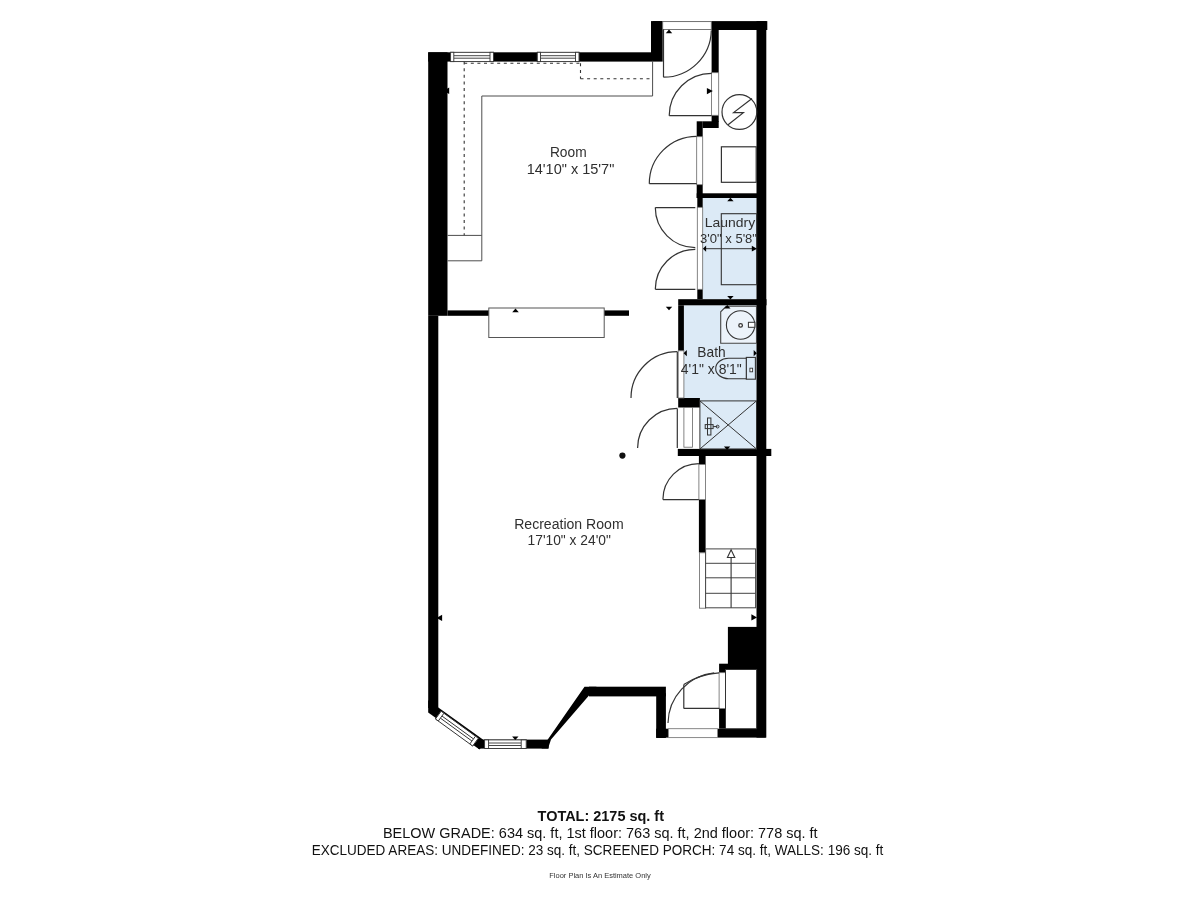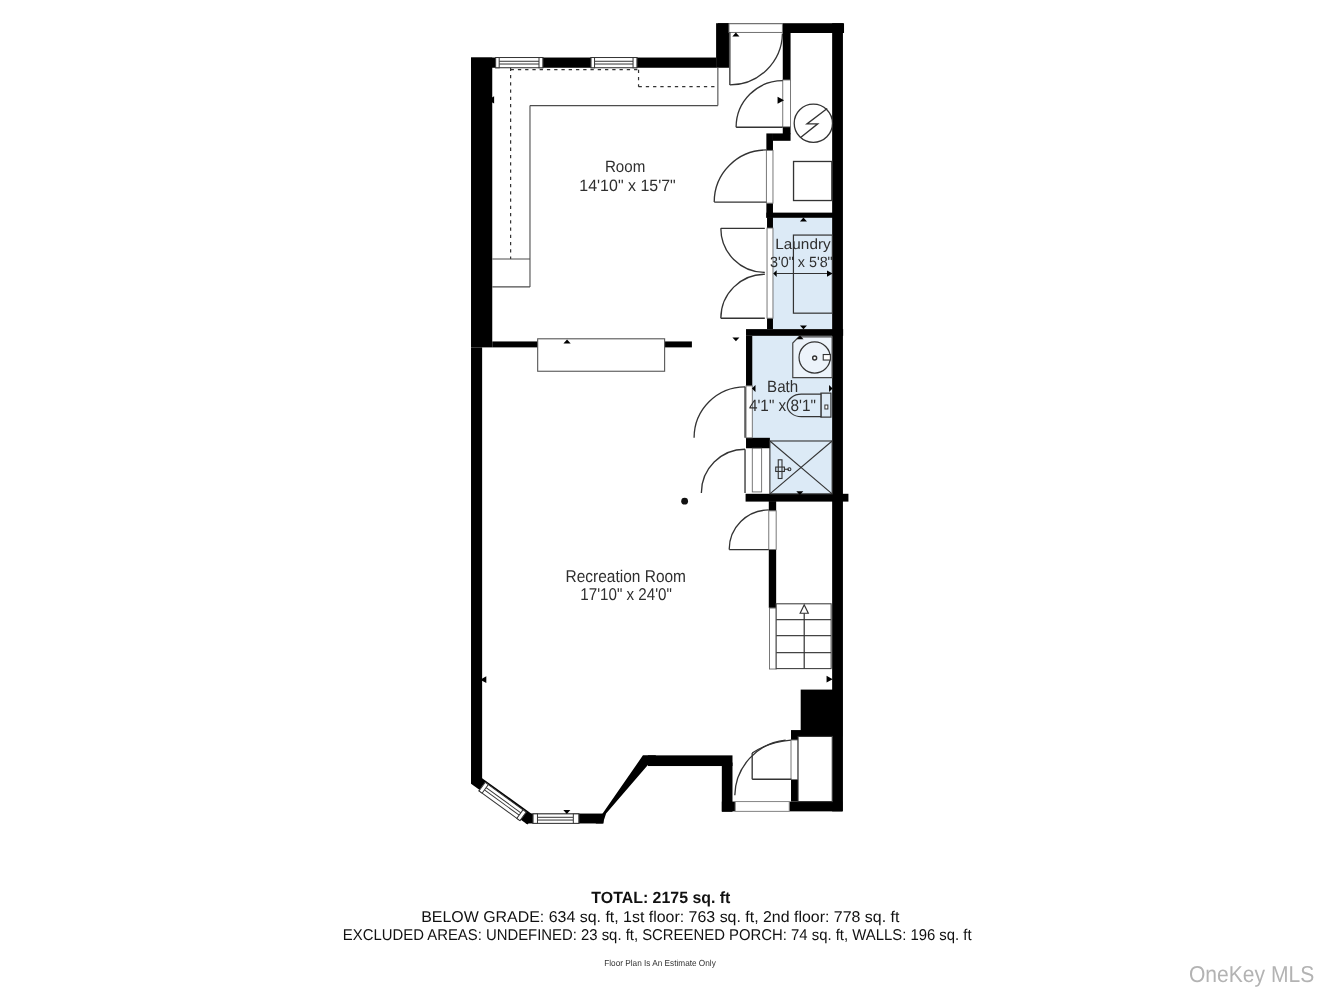--- a/index.html
+++ b/index.html
@@ -1,16 +1,16 @@
 <!DOCTYPE html>
 <html><head>
 <meta charset="utf-8">
 <style>
 html,body{margin:0;padding:0;background:#ffffff;}
-#page{position:relative;width:1200px;height:900px;background:#5eead4;overflow:hidden;}
+#page{position:relative;width:1028px;height:900px;background:#be185d;overflow:hidden;}
 svg{position:absolute;top:0;left:0;}
 text{font-family:"Liberation Sans", sans-serif;}
 </style>
 </head>
 <body>
 <div id="page">
 <svg width="1200" height="900" viewBox="0 0 1200 900">
 
 <rect x="0" y="0" width="1200" height="900" fill="#ffffff"></rect>
 

